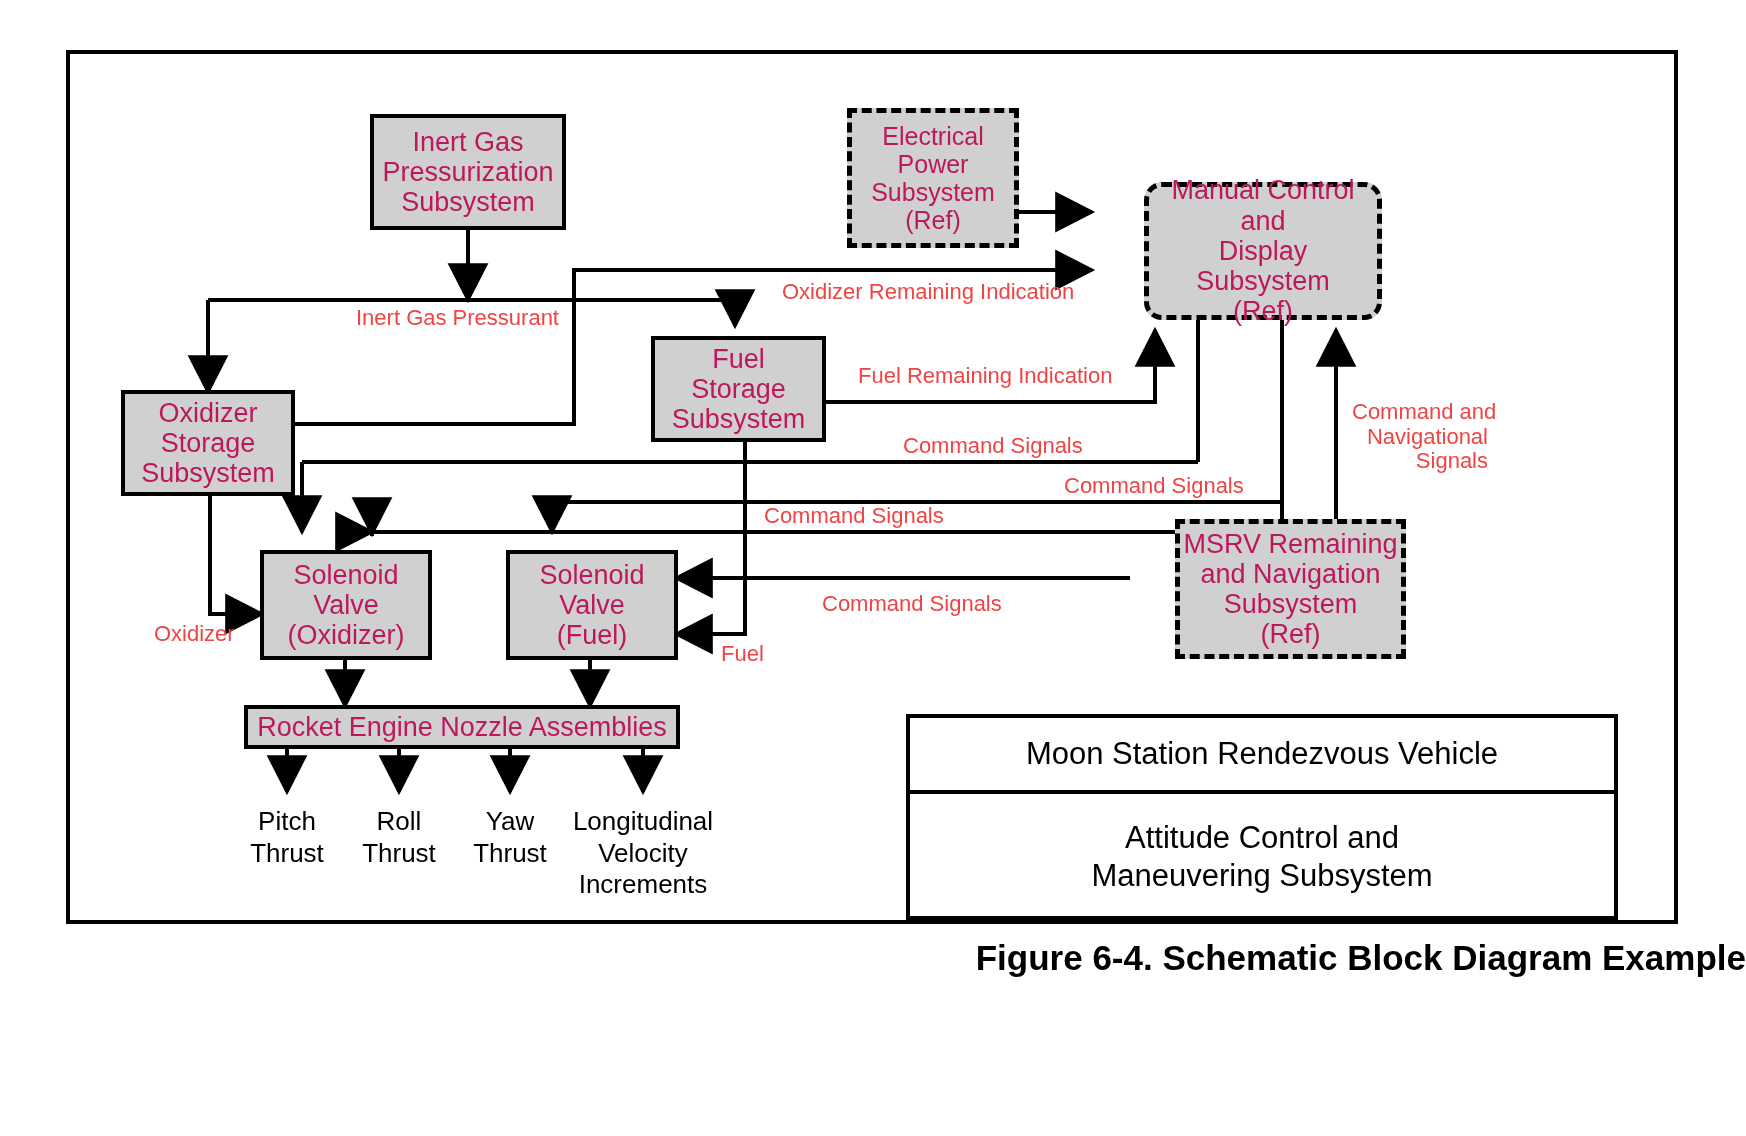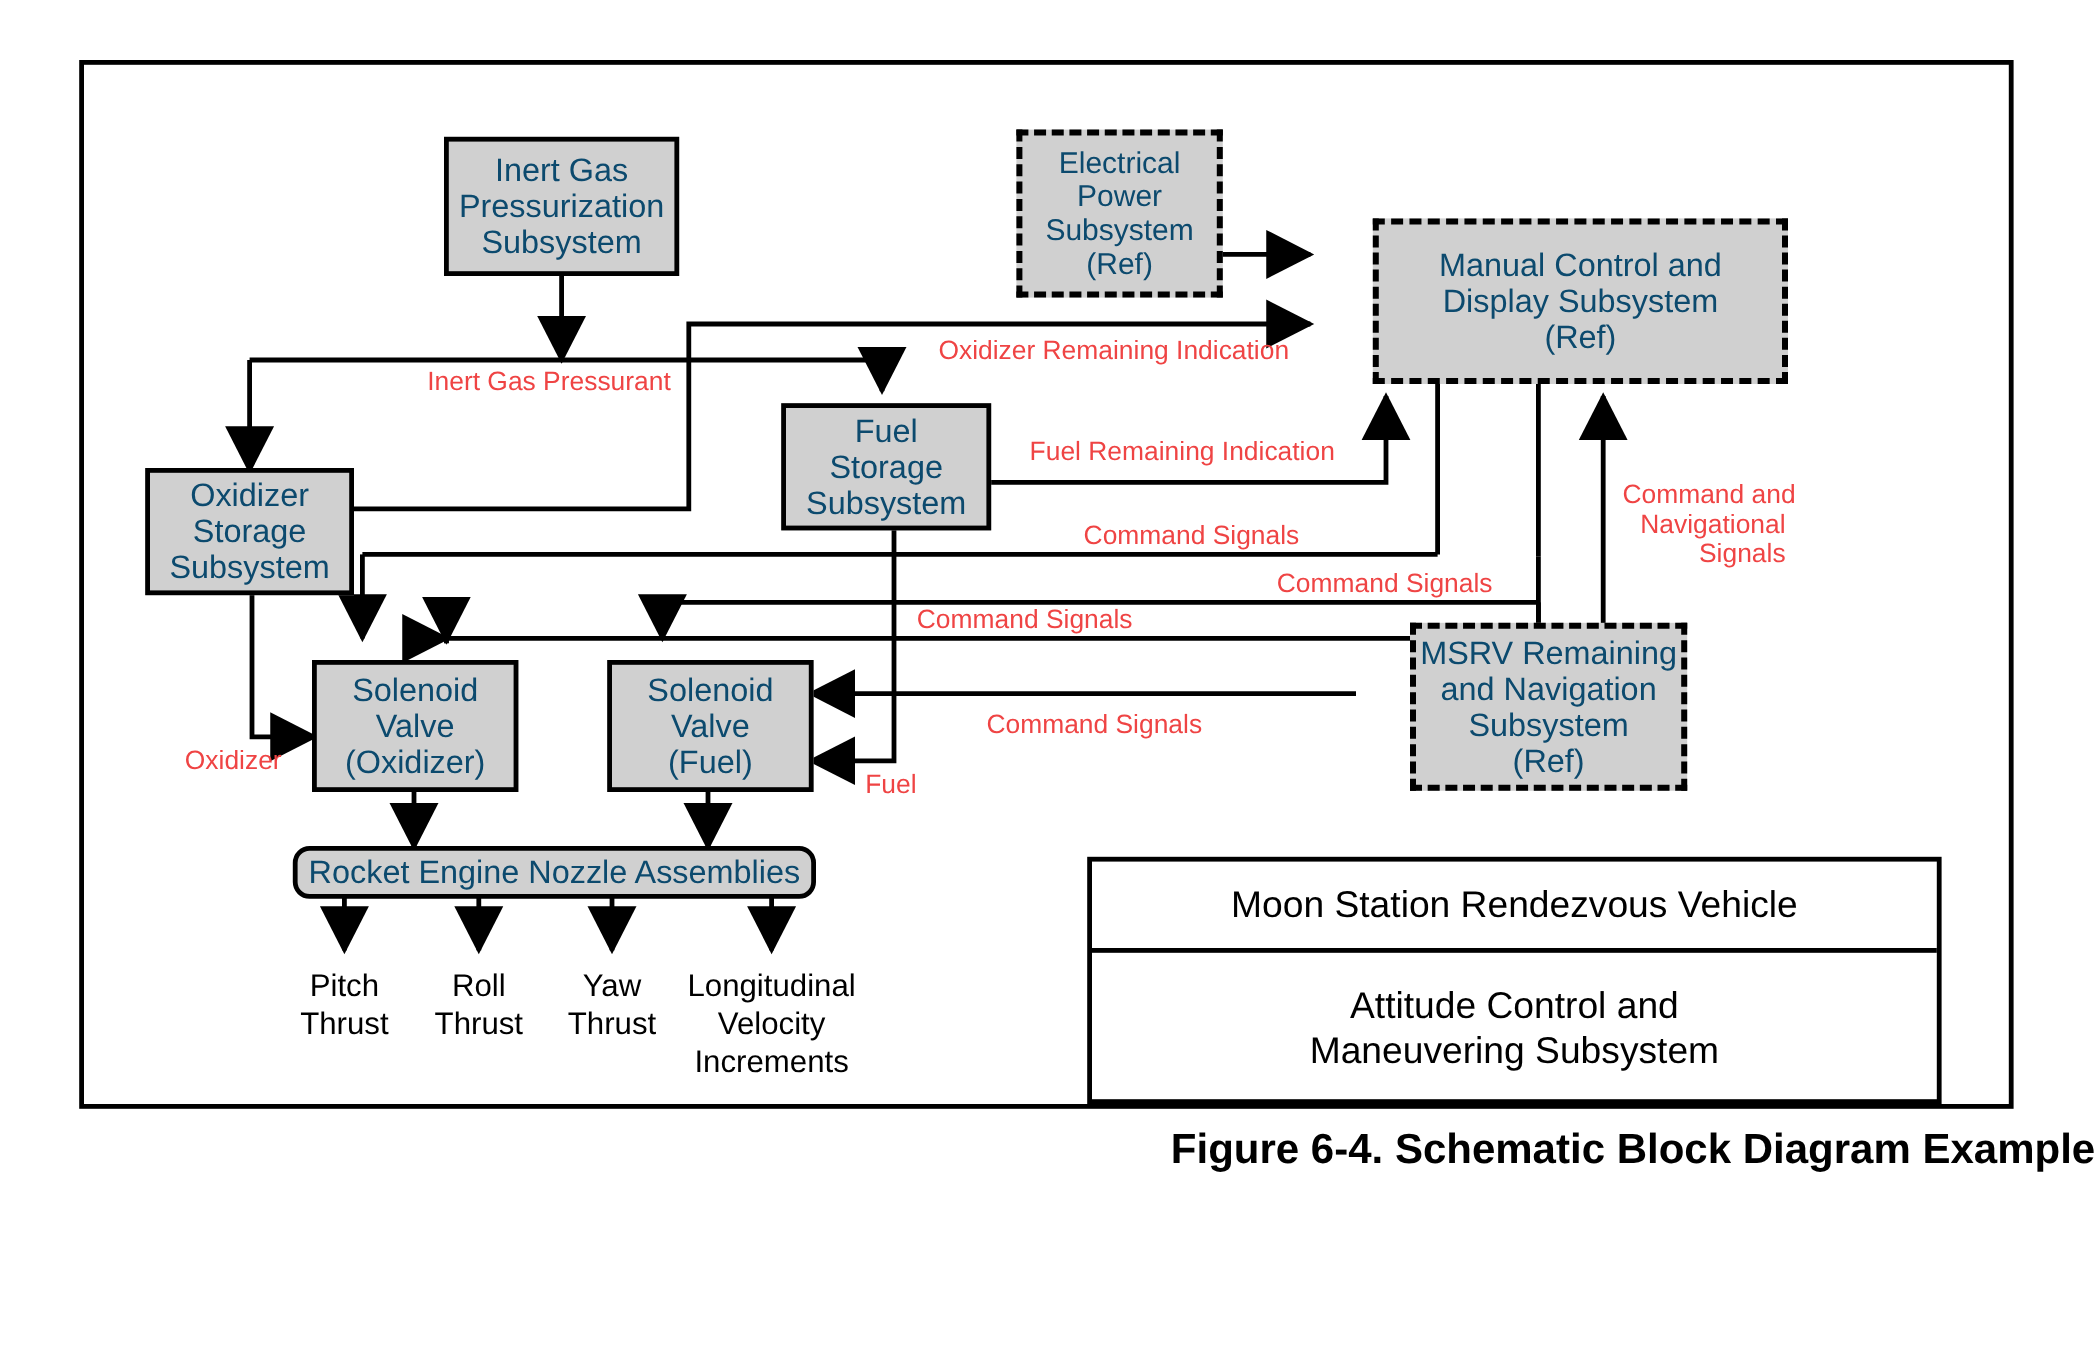--- a/index.html
+++ b/index.html
@@ -10,21 +10,21 @@
   #frame{
     position:absolute;left:66px;top:50px;width:1612px;height:874px;
     border:4px solid #000;box-sizing:border-box;background:#fff;
   }
 
   svg#wires{position:absolute;left:0;top:0;width:1746px;height:1136px;pointer-events:none;}
 
   .blk{
     position:absolute;box-sizing:border-box;background:#d0d0d0;
     display:flex;align-items:center;justify-content:center;text-align:center;
-    line-height:1.12;color:#0c4a6e;
+    line-height:1.12;color:#be185d;
   }
   .solid{border:4px solid #000;}
   .dashed{border:5px dashed #000;margin-left:44px;}
 
   .wlabel{position:absolute;font-size:22px;color:#ef4444;white-space:nowrap;line-height:1.12;}
   .wlabel.rt{text-align:right;}
 
   
   #titleblock{position:absolute;left:906px;top:714px;width:712px;height:206px;box-sizing:border-box;border:4px solid #000;background:#fff;}
   #tb-top{position:absolute;left:0;top:0;width:100%;height:76px;border-bottom:4px solid #000;box-sizing:border-box;
@@ -128,21 +128,21 @@
 
   <div class="blk dashed" style="left:803px;top:108px;width:172px;height:140px;font-size:25px;">
     <div>
       <div>Electrical</div>
       <div>Power</div>
       <div>Subsystem</div>
       <div>(Ref)</div>
     </div>
   </div>
 
-  <div class="blk dashed" style="left:1100px;top:182px;width:346px;height:138px;font-size:27px;">
+  <div class="blk dashed" style="left:1100px;top:182px;width:238px;height:138px;font-size:27px;border-radius:18px;">
     <div>
       <div>Manual Control and</div>
       <div>Display Subsystem</div>
       <div>(Ref)</div>
     </div>
   </div>
 
   <div class="blk solid" style="left:121px;top:390px;width:174px;height:106px;font-size:27px;">
     <div>
       <div>Oxidizer</div>
@@ -177,21 +177,21 @@
   </div>
 
   <div class="blk solid" style="left:506px;top:550px;width:172px;height:110px;font-size:27px;">
     <div>
       <div>Solenoid</div>
       <div>Valve</div>
       <div>(Fuel)</div>
     </div>
   </div>
 
-  <div class="blk solid" style="left:244px;top:705px;width:436px;height:44px;font-size:27px;border-radius:14px;">
+  <div class="blk solid" style="left:244px;top:705px;width:436px;height:44px;font-size:27px;">
     <div>Rocket Engine Nozzle Assemblies</div>
   </div>
 
   <div class="wlabel" style="left:356px;top:306px;">Inert Gas Pressurant</div>
 
   <div class="wlabel" style="left:782px;top:280px;">Oxidizer Remaining Indication</div>
 
   <div class="wlabel" style="left:858px;top:364px;">Fuel Remaining Indication</div>
 
   <div class="wlabel" style="left:903px;top:434px;">Command Signals</div>

